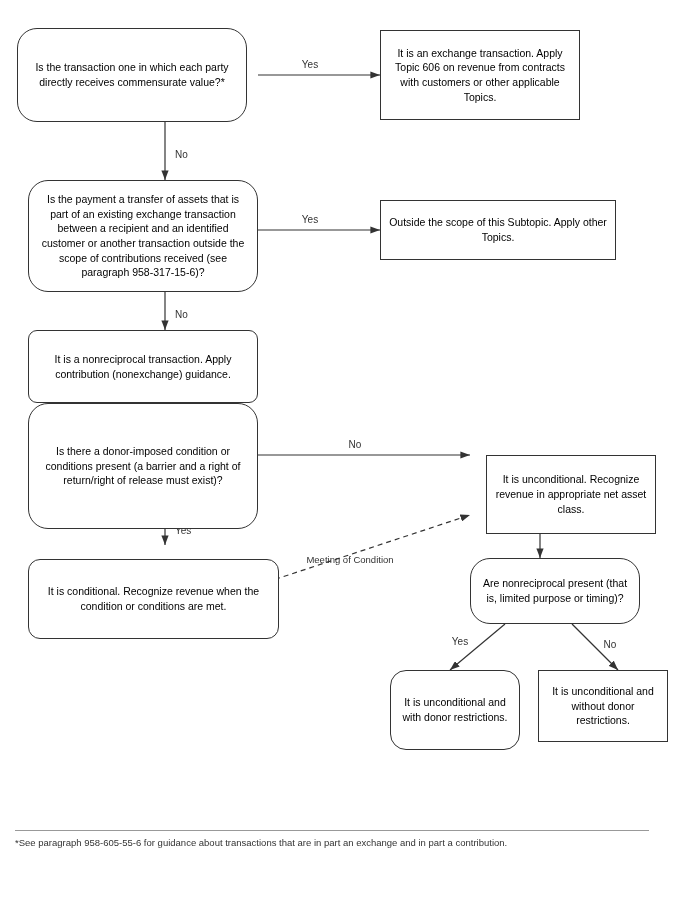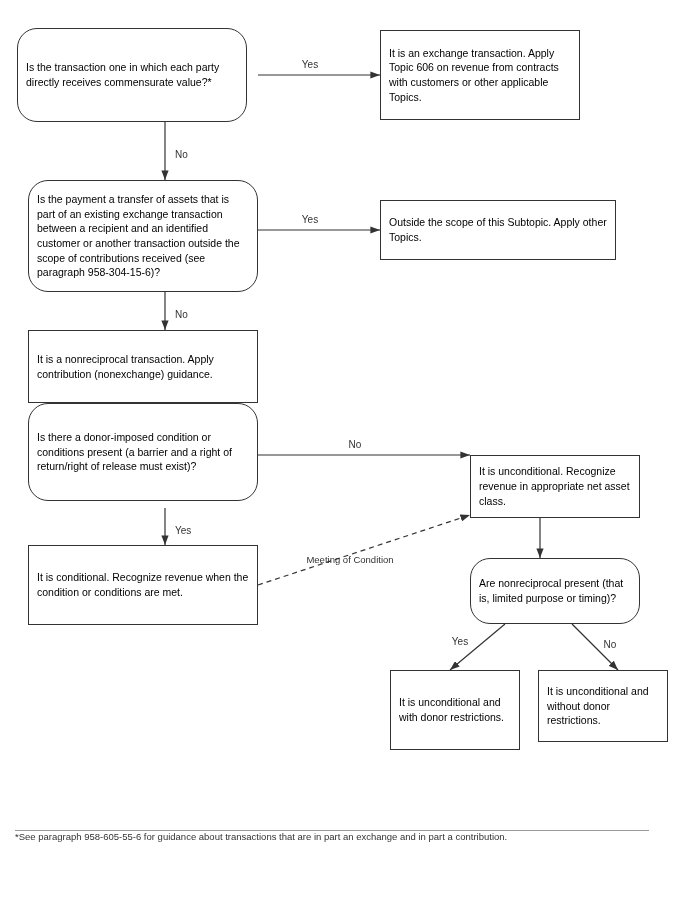--- a/index.html
+++ b/index.html
@@ -21,21 +21,21 @@
     .flowchart {
       position: relative;
       width: 659px;
       height: 870px;
     }
     
     .box {
       position: absolute;
       border: 1px solid #333;
       background: #fff;
-      text-align: left;
+      text-align: center;
       display: flex;
       align-items: center;
       justify-content: center;
       line-height: 1.4;
       padding: 6px 8px;
       font-size: 10.5px;
     }
     .box.rounded {
       border-radius: 20px;
     }
@@ -51,20 +51,21 @@
       pointer-events: none;
     }
     .footnote {
       position: absolute;
       bottom: 5px;
       left: 5px;
       right: 20px;
       font-size: 9.5px;
       color: #333;
       border-top: 1px solid #999;
+      padding-top: 6px;
     }
   </style>
 </head>
 <body>
 
 <div class="diagram-container">
   <div class="flowchart">
 
     <svg class="arrows-svg">
 
@@ -113,48 +114,48 @@
 
     <div class="box rounded" style="left:7px; top:18px; width:230px; height:94px;">
       <span>Is the transaction one in which each party directly receives commensurate value?*</span>
     </div>
 
     <div class="box sharp" style="left:370px; top:20px; width:200px; height:90px;">
       <span>It is an exchange transaction. Apply Topic 606 on revenue from contracts with customers or other applicable Topics.</span>
     </div>
 
     <div class="box rounded" style="left:18px; top:170px; width:230px; height:112px;">
-      <span>Is the payment a transfer of assets that is part of an existing exchange transaction between a recipient and an identified customer or another transaction outside the scope of contributions received (see paragraph 958-304-15-6)?</span>
+      <span>Is the payment a transfer of assets that is part of an existing exchange transaction between a recipient and an identified customer or another transaction outside the scope of contributions received (see paragraph 958-317-15-6)?</span>
     </div>
 
     <div class="box sharp" style="left:370px; top:190px; width:236px; height:60px;">
       <span>Outside the scope of this Subtopic. Apply other Topics.</span>
     </div>
 
-    <div class="box sharp" style="left:18px; top:320px; width:230px; height:73px;">
+    <div class="box sharp" style="left:18px; top:320px; width:230px; height:73px;border-radius:9px;">
       <span>It is a nonreciprocal transaction. Apply contribution (nonexchange) guidance.</span>
     </div>
 
-    <div class="box rounded" style="left:18px; top:393px; width:230px; height:98px;">
+    <div class="box rounded" style="left:18px; top:393px; width:230px; height:126px;">
       <span>Is there a donor-imposed condition or conditions present (a barrier and a right of return/right of release must exist)?</span>
     </div>
 
-    <div class="box sharp" style="left:18px; top:535px; width:230px; height:80px;">
+    <div class="box sharp" style="left:18px; top:549px; width:251px; height:80px;border-radius:12px;">
       <span>It is conditional. Recognize revenue when the condition or conditions are met.</span>
     </div>
 
-    <div class="box sharp" style="left:460px; top:445px; width:170px; height:63px;">
+    <div class="box sharp" style="left:476px; top:445px; width:170px; height:79px;">
       <span>It is unconditional. Recognize revenue in appropriate net asset class.</span>
     </div>
 
     <div class="box rounded" style="left:460px; top:548px; width:170px; height:66px;">
       <span>Are nonreciprocal present (that is, limited purpose or timing)?</span>
     </div>
 
-    <div class="box sharp" style="left:380px; top:660px; width:130px; height:80px;">
+    <div class="box sharp" style="left:380px; top:660px; width:130px; height:80px;border-radius:16px;">
       <span>It is unconditional and with donor restrictions.</span>
     </div>
 
     <div class="box sharp" style="left:528px; top:660px; width:130px; height:72px;">
       <span>It is unconditional and without donor restrictions.</span>
     </div>
 
     <div class="footnote" style="top:820px; position:absolute;">
       <span>*See paragraph 958-605-55-6 for guidance about transactions that are in part an exchange and in part a contribution.</span>
     </div>

